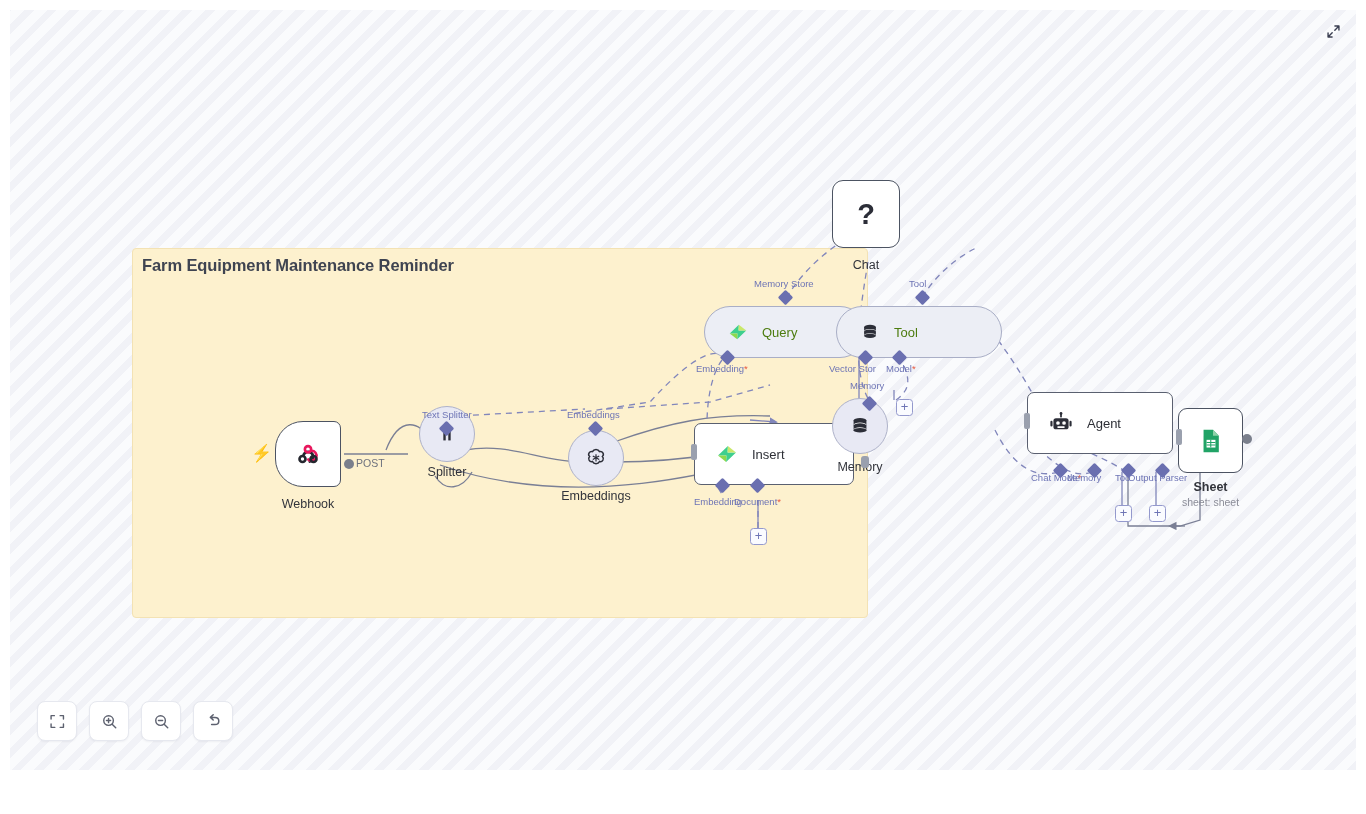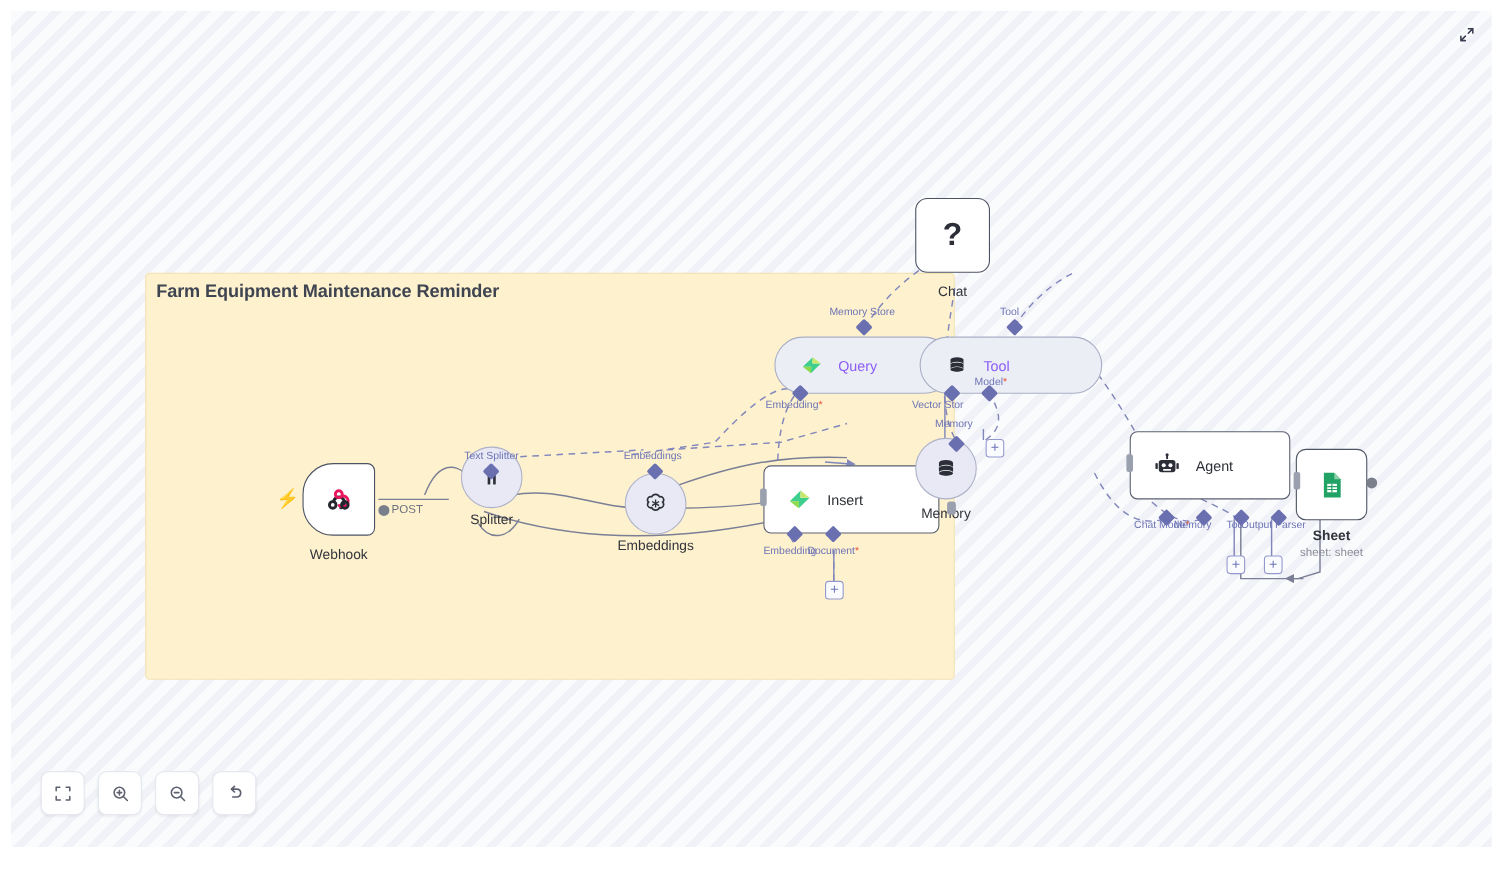--- a/index.html
+++ b/index.html
@@ -94,21 +94,21 @@
   }
 
   
   .pill-body {
     height: 52px; background: #eceef5;
     border: 1.4px solid #a9aec6;
     border-radius: 26px;
     display: flex; align-items: center; gap: 13px;
     padding: 0 22px;
   }
-  .pill-text { font-size: 13px; color: #8b5cf6; white-space: nowrap; }
+  .pill-text { font-size: 13px; color: #4d7c0f; white-space: nowrap; }
 
   
   .rect-body {
     height: 62px; background: #fff;
     border: 1.4px solid #5a6070;
     border-radius: 7px;
     display: flex; align-items: center; gap: 13px;
     padding: 0 20px;
   }
   .rect-text { font-size: 13px; color: #2d2f36; white-space: nowrap; }
@@ -341,21 +341,21 @@
           <ellipse cx="12" cy="16.2" rx="6.4" ry="2.3" fill="#2c2e38"></ellipse>
         </svg>
         <span class="pill-text">Tool</span>
       </div>
     </div>
     <div class="diamond" style="left:907px; top:282px;"></div>
     <div class="port-label" style="left:899px; top:268px;">Tool</div>
     <div class="diamond" style="left:850px; top:342px;"></div>
     <div class="port-label" style="left:819px; top:353px;">Vector Stor</div>
     <div class="diamond" style="left:884px; top:342px;"></div>
-    <div class="port-label" style="left:876px; top:332px;"><span>Model</span><span class="req">*</span></div>
+    <div class="port-label" style="left:876px; top:353px;"><span>Model</span><span class="req">*</span></div>
     <div class="port-label" style="left:840px; top:370px;">Memory</div>
 
     <div class="node" style="left:822px; top:170px;">
       <div class="square-body" style="width:68px; height:68px; border-radius:11px;">
         <span style="font-size:29px; font-weight:bold; color:#2c2e38;">?</span>
       </div>
       <div class="node-label" style="top:78px;">Chat</div>
     </div>
 
     <div class="node" style="left:1017px; top:382px;">

